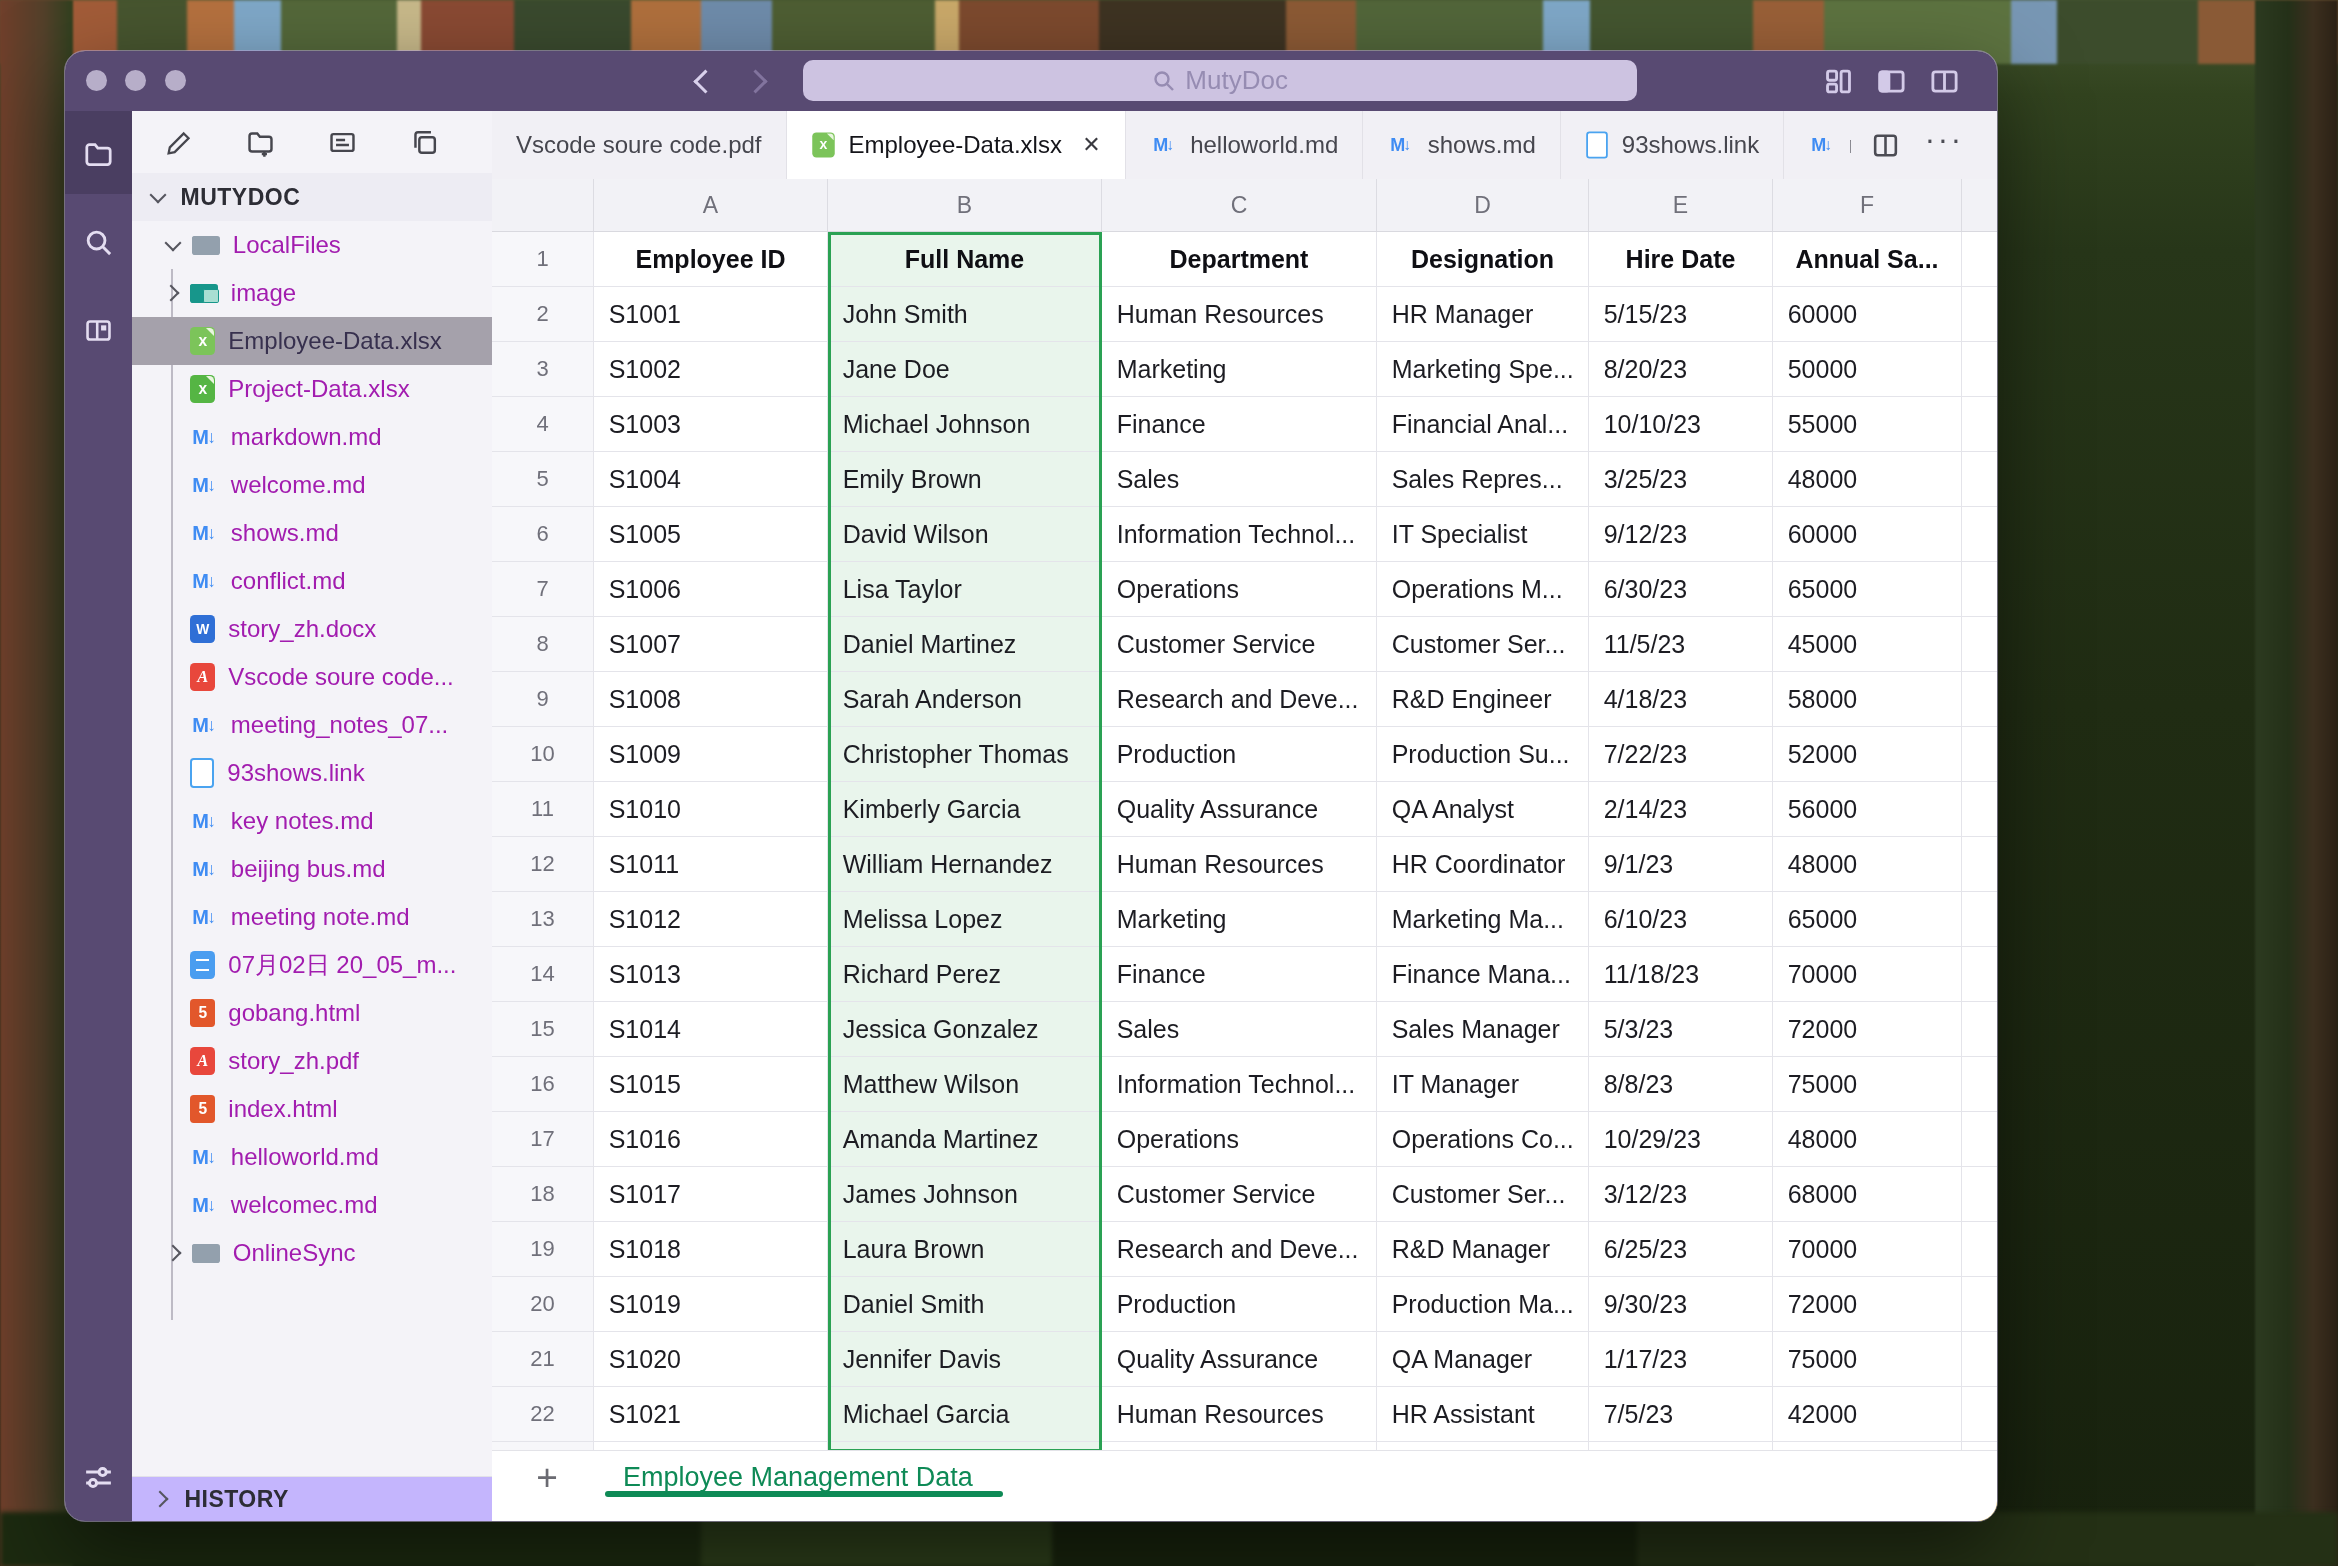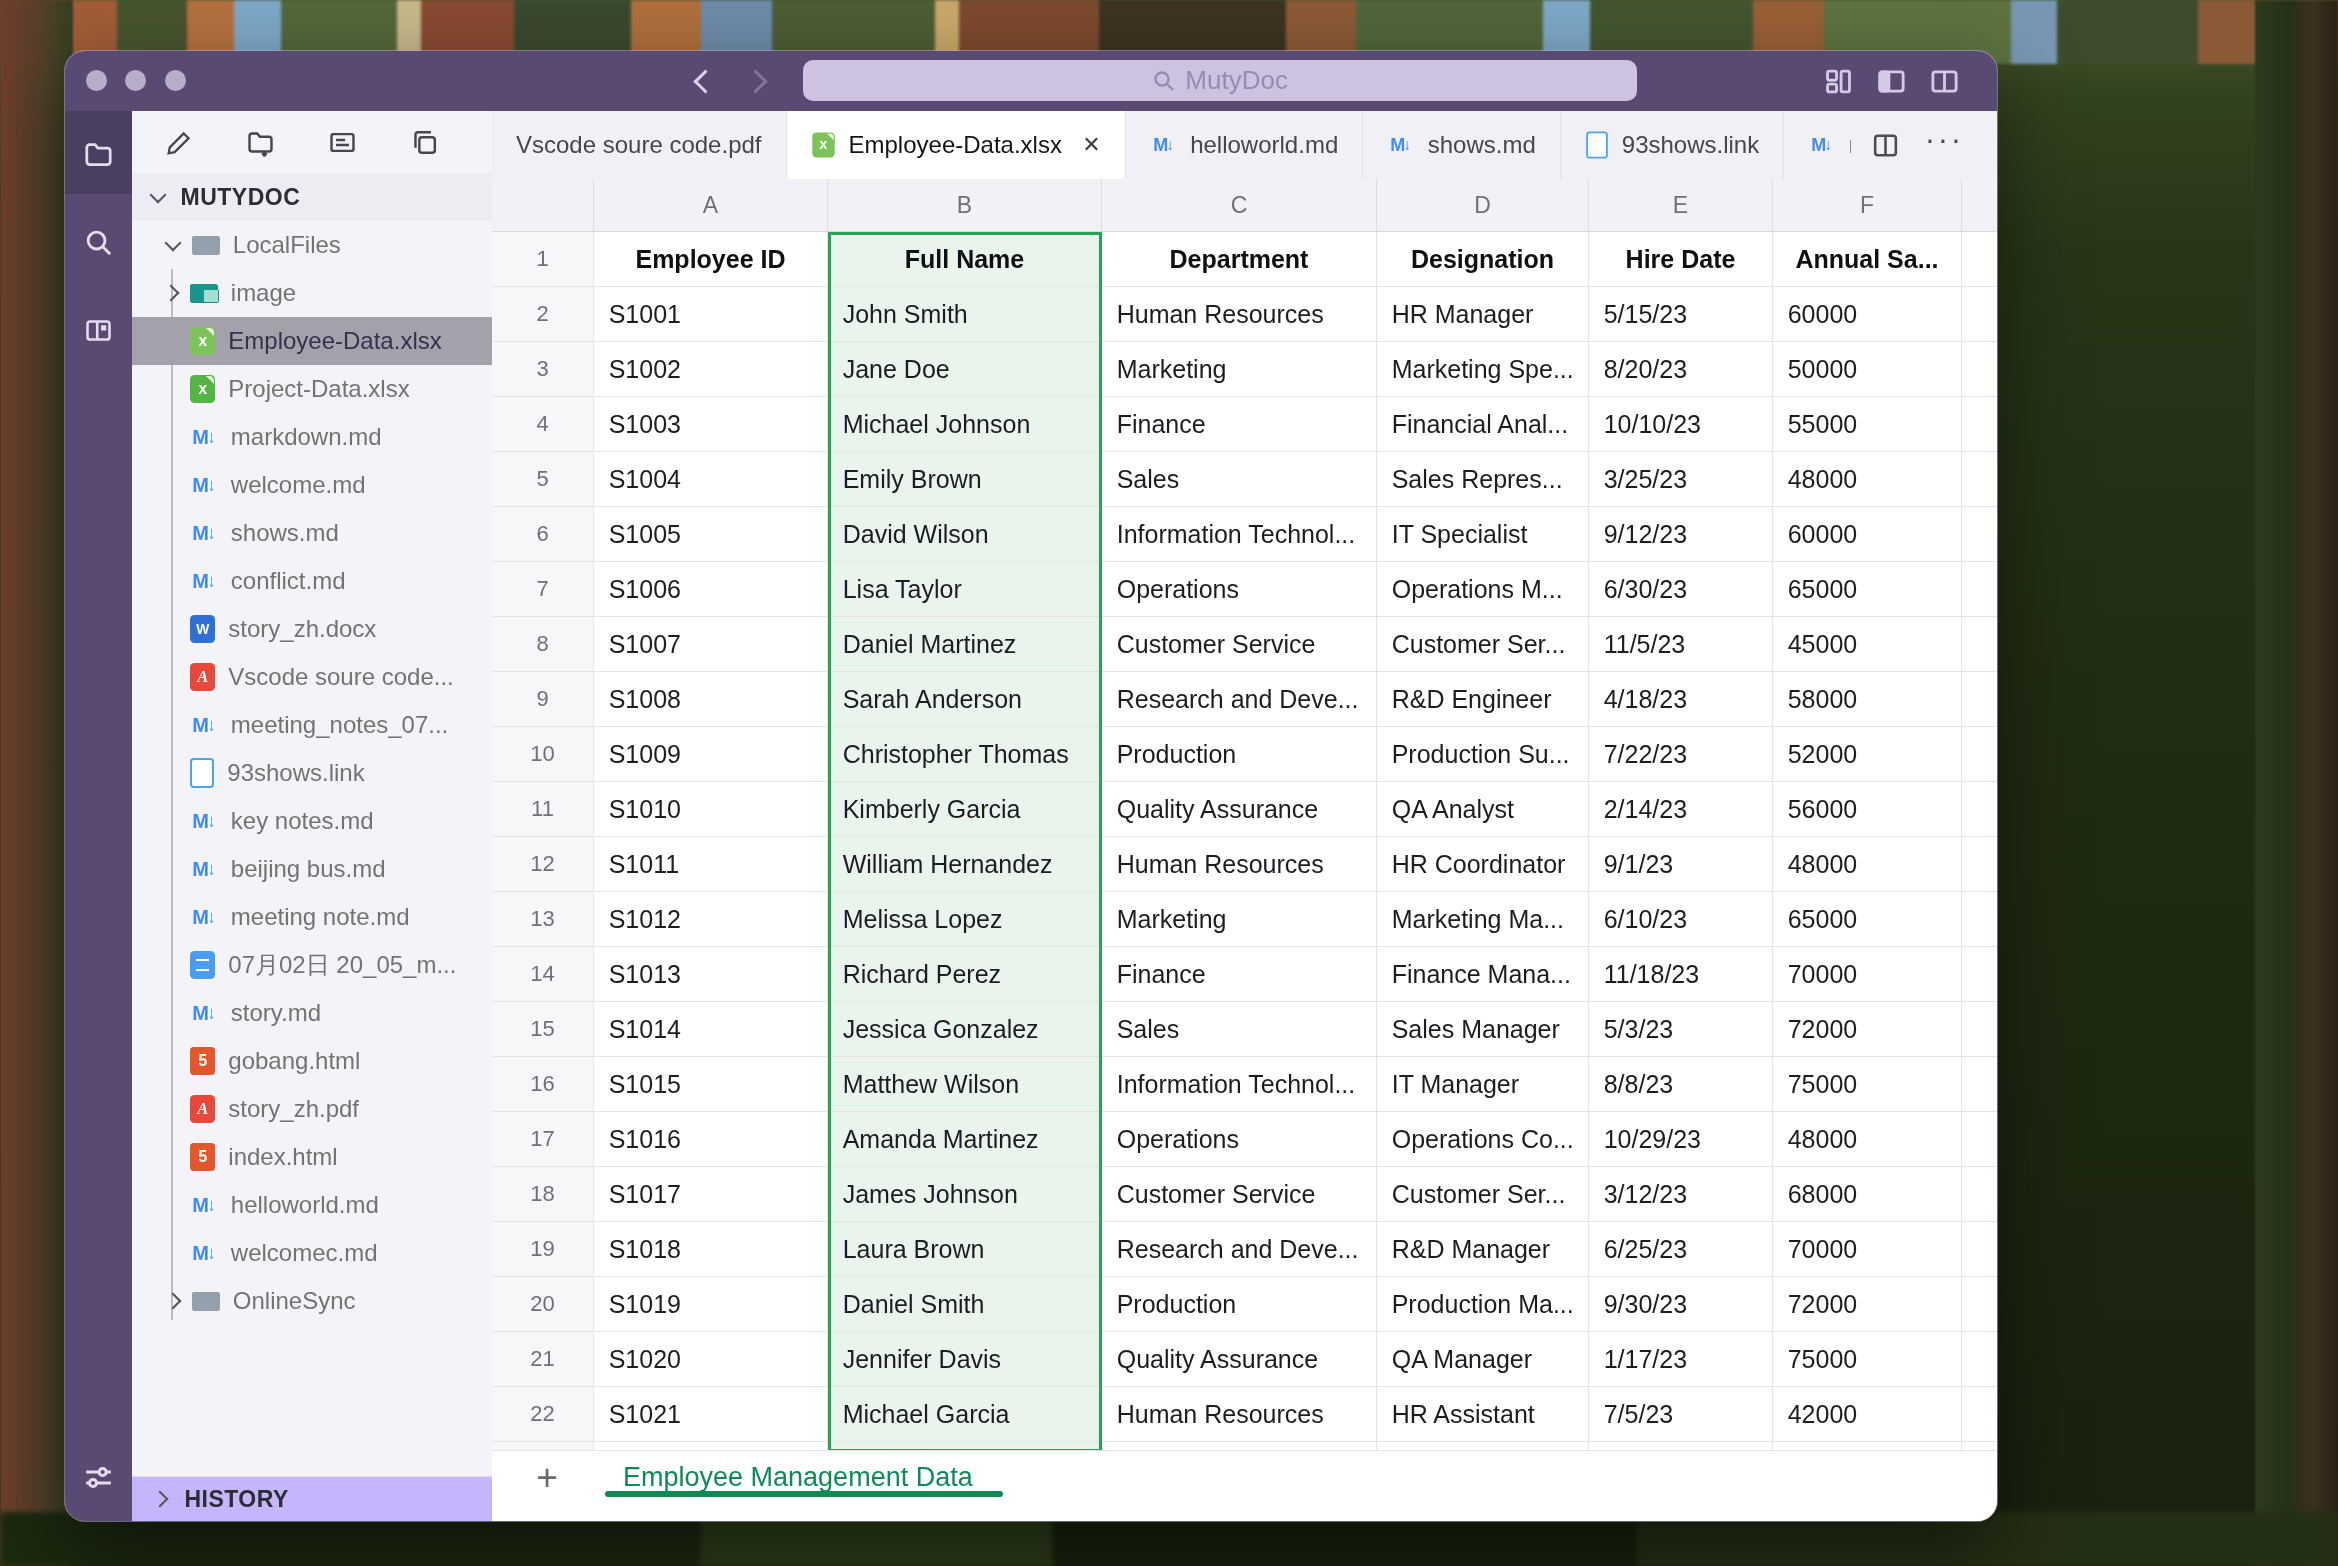--- a/index.html
+++ b/index.html
@@ -38,21 +38,21 @@
   .rail-ic.i1{top:26px}.rail-ic.i2{top:116px}.rail-ic.i3{top:204px}.rail-ic.i4{bottom:27.5px}
 
   
   .sidebar{position:absolute;left:67px;top:60px;width:360px;bottom:0;background:#f4f3f8;display:flex;flex-direction:column;}
   .sb-toolbar{height:62px;display:flex;align-items:center;gap:51px;padding-left:33px;flex:none;}
   .sb-root{height:48px;display:flex;align-items:center;flex:none;background:#edecf3;}
   .sb-root .chev{margin-left:20px;}
   .sb-root .rootlbl{margin-left:16.5px;font-size:23px;font-weight:700;color:#2d2d35;letter-spacing:0.5px;}
   .sb-list{position:relative;flex:1;overflow:hidden;}
   .guide{position:absolute;left:39px;top:48px;width:1.8px;height:1051px;background:#bdbac5;}
-  .srow{position:relative;height:48px;display:flex;align-items:center;font-size:24px;color:#737373;}
+  .srow{position:relative;height:48px;display:flex;align-items:center;font-size:24px;color:#a21caf;}
   .srow.selected{background:#a5a1ab;color:#37304e;}
   .srow .chevbox{width:24px;display:flex;justify-content:center;flex:none;}
   .srow.lv1{padding-left:29px;}
   .srow.lv2{padding-left:27px;}
   .srow .ficon{margin:0 13px 0 7.3px;}
   .chev{display:inline-block;width:10px;height:10px;border-right:2.8px solid #55555e;border-bottom:2.8px solid #55555e;}
   .chev.down{transform:rotate(45deg);margin-top:-3.7px;}
   .chev.right{transform:rotate(-45deg);}
   .sb-history{height:44px;background:#c4b5fd;display:flex;align-items:center;flex:none;border-top:0.9px solid #e2e1e8;}
   .sb-history .chev{margin-left:22px;}
@@ -334,27 +334,20 @@
           </div>
 
           <div class="srow lv2">
             <span class="chevbox">
               <span class="chev" style="visibility: hidden;"></span>
             </span>
             <span class="ficon icon-docblue"></span>
             <span class="lbl">07月02日 20_05_m...</span>
           </div>
 
-          <div class="srow lv2">
-            <span class="chevbox">
-              <span class="chev" style="visibility: hidden;"></span>
-            </span>
-            <span class="ficon icon-md"></span>
-            <span class="lbl">story.md</span>
-          </div>
 
 
           <div class="srow lv2">
             <span class="chevbox">
               <span class="chev" style="visibility: hidden;"></span>
             </span>
             <span class="ficon icon-html"></span>
             <span class="lbl">gobang.html</span>
           </div>
 

